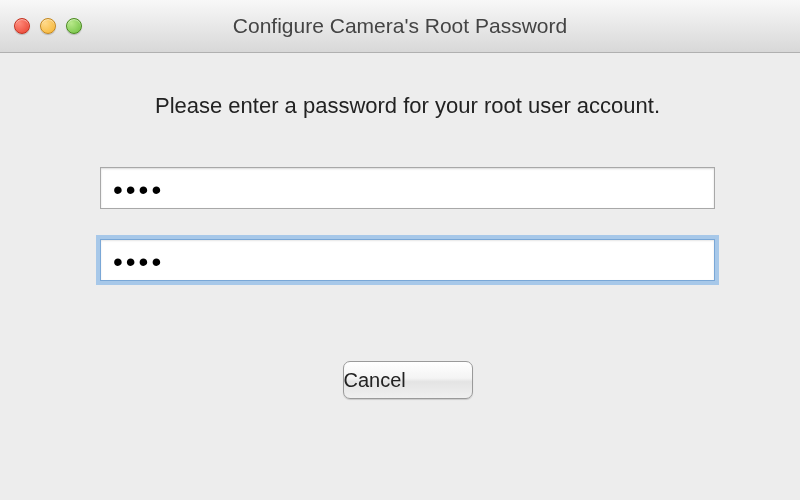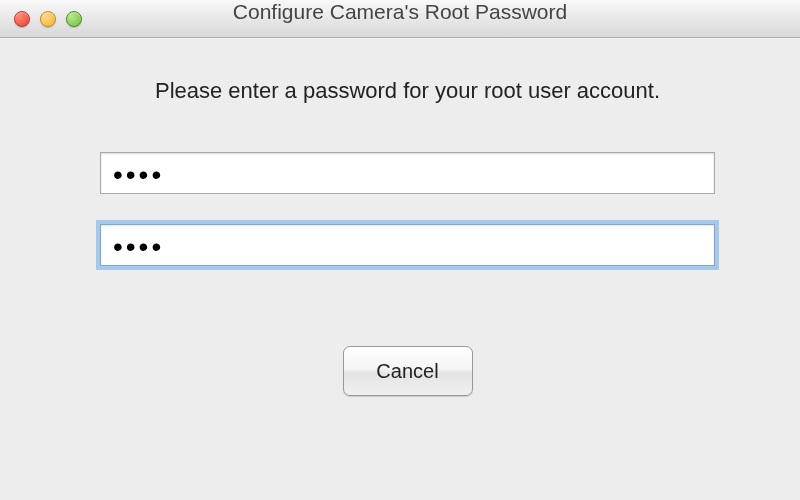--- a/index.html
+++ b/index.html
@@ -8,24 +8,25 @@
       box-sizing: border-box;
     }
     body {
       width: 800px;
       height: 500px;
       font-family: "Lucida Grande", "Helvetica Neue", Arial, sans-serif;
       background: #ededed;
       overflow: hidden;
     }
     .titlebar {
-      height: 38px;
+      height: 53px;
       background: linear-gradient(to bottom, #f8f8f8 0%, #e8e8e8 50%, #d8d8d8 100%);
       border-bottom: 1px solid #b0b0b0;
       display: flex;
+      align-items: center;
       position: relative;
     }
     .traffic-lights {
       display: flex;
       gap: 10px;
       position: absolute;
       left: 14px;
       top: 50%;
       transform: translateY(-50%);
     }
@@ -85,25 +86,25 @@
       box-shadow: 0 0 0 4px rgba(110,170,230,0.55), inset 0 1px 2px rgba(0,0,0,0.1);
     }
     .button-row {
       display: flex;
       justify-content: center;
       gap: 105px;
       margin-top: 80px;
     }
     .btn {
       min-width: 130px;
-      height: 50px;
+      height: 38px;
       border-radius: 7px;
       font-size: 20px;
       font-family: inherit;
-      text-align: center;
+      text-align: left;
       cursor: default;
       border: 1px solid #9a9a9a;
       background: linear-gradient(to bottom, #ffffff 0%, #f4f4f4 45%, #e4e4e4 55%, #f0f0f0 100%);
       box-shadow: 0 1px 1px rgba(0,0,0,0.15);
       color: #222;
     }
     .btn.primary {
       border: 1px solid #4a7bc2;
       background: linear-gradient(to bottom, #cde6fb 0%, #9fcaf3 45%, #7eb6ee 55%, #a9d1f6 100%);
       box-shadow: 0 0 0 1px rgba(120,170,230,0.6), 0 1px 1px rgba(0,0,0,0.15);

